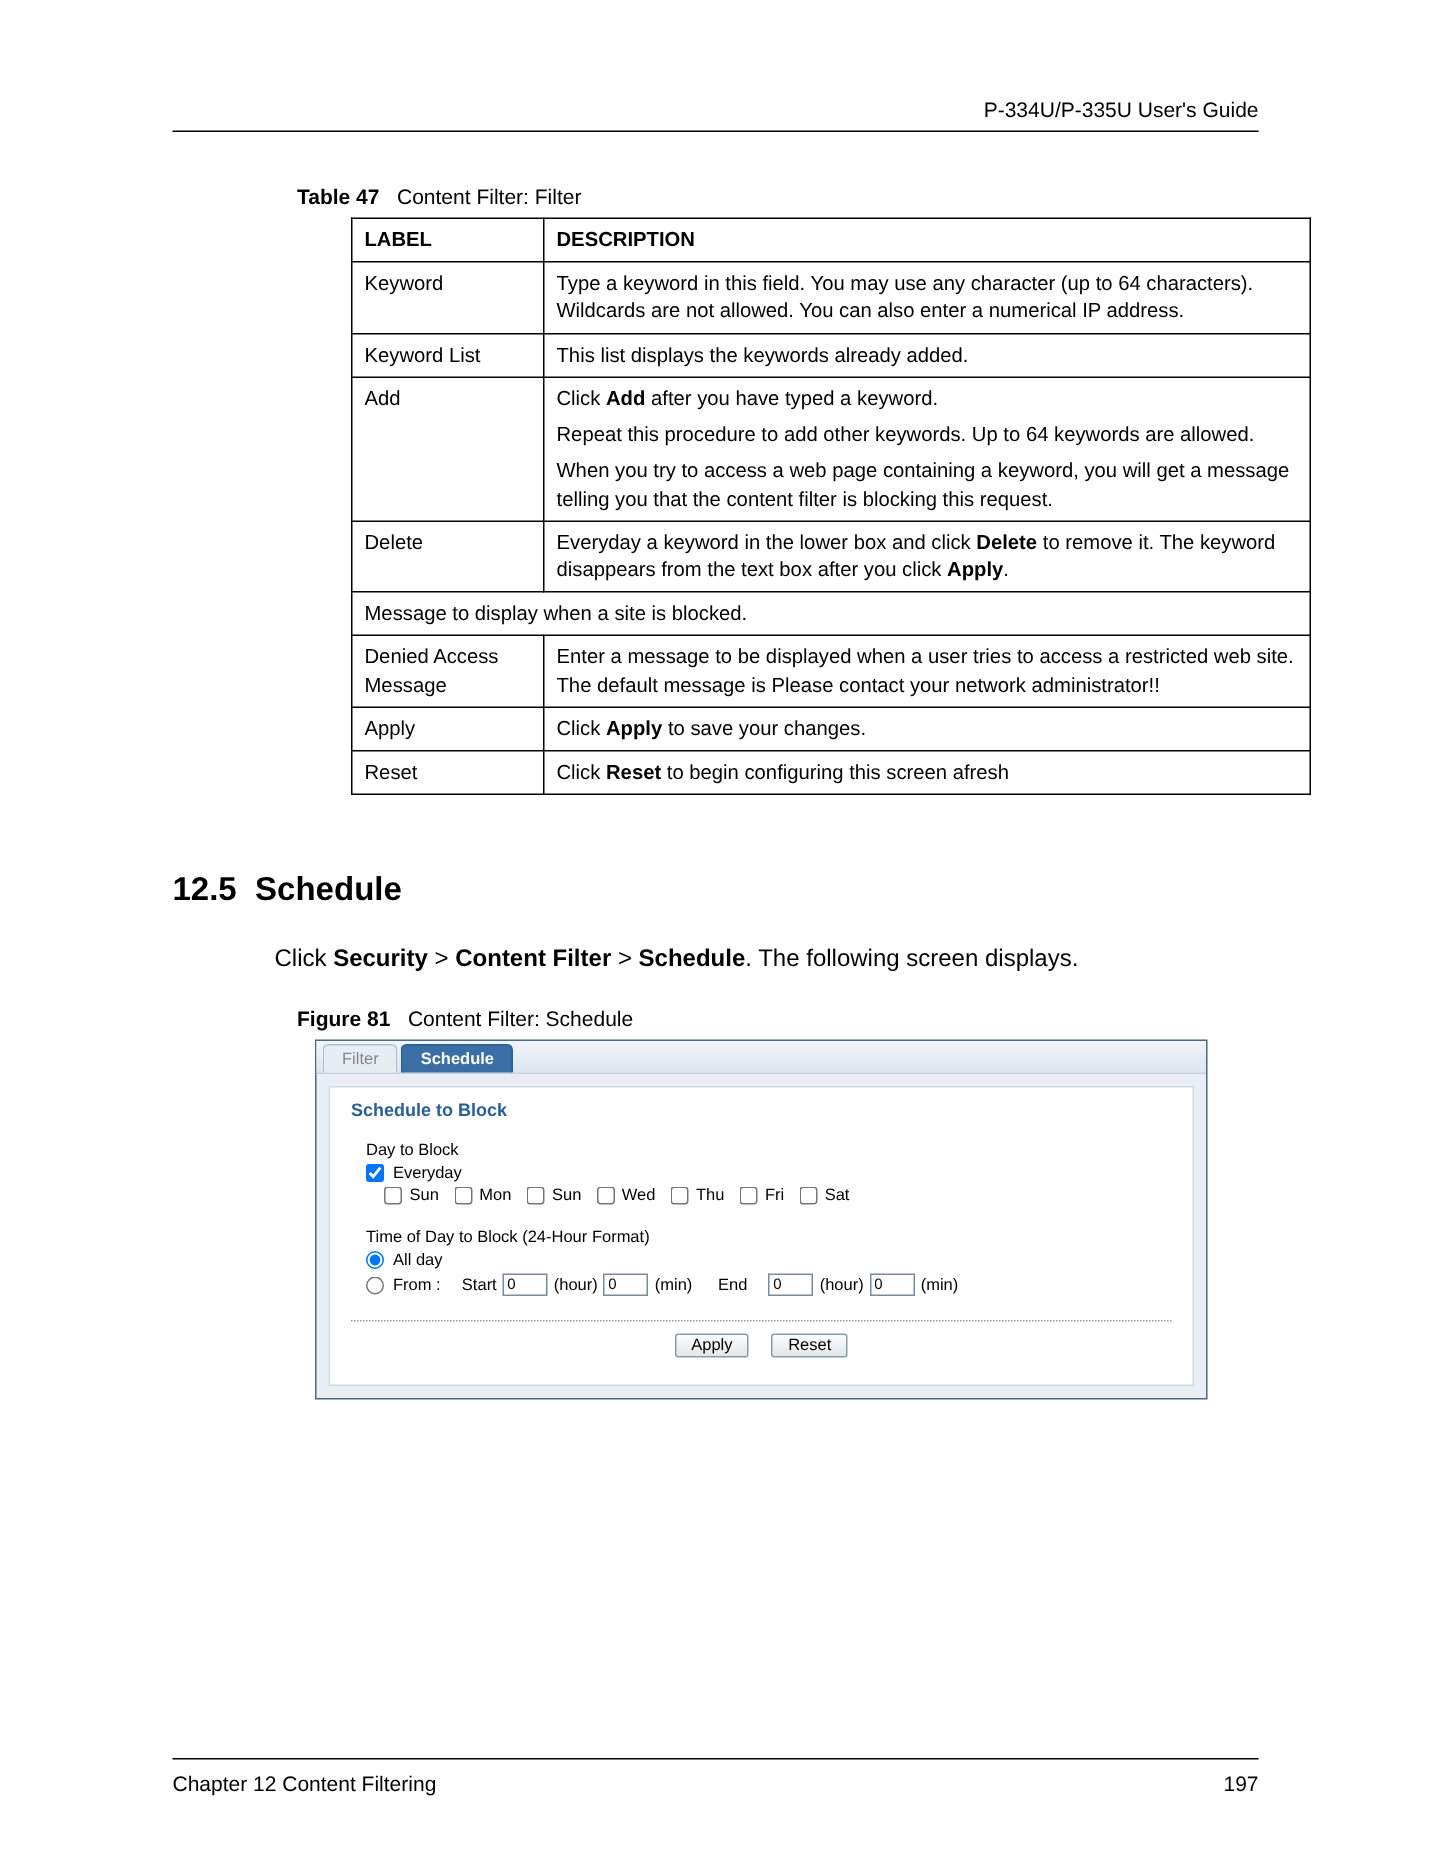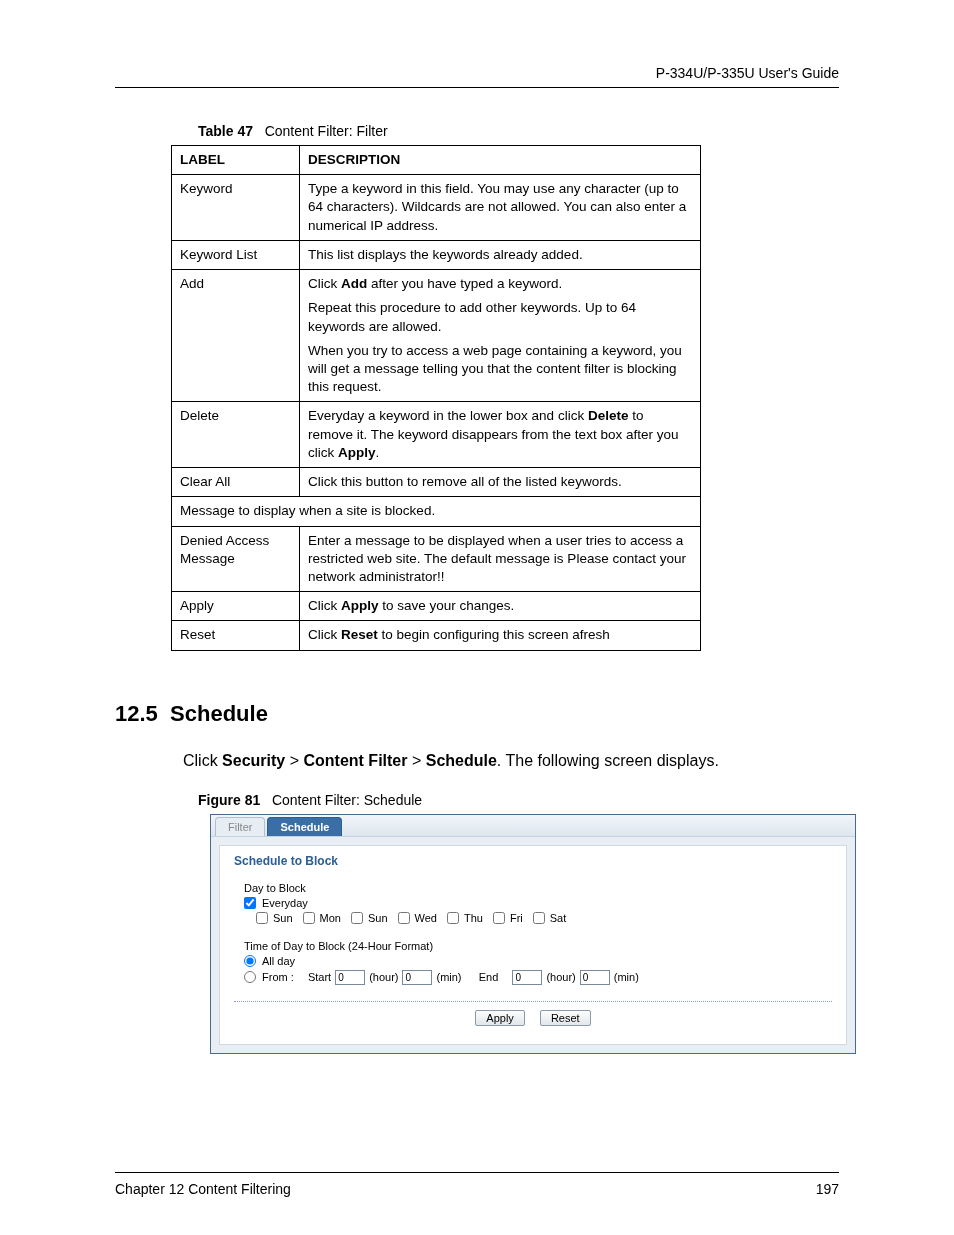--- a/index.html
+++ b/index.html
@@ -24,22 +24,22 @@
     font-size: 14px;
   }
   .table-caption {
     font-size: 14px;
     margin-left: 83px;
     margin-bottom: 6px;
   }
   .table-caption b { font-weight: bold; }
   table.filter {
     border-collapse: collapse;
-    width: 530px;
-    margin-left: 56px;
+    width: 640px;
+    margin-left: 119px;
     font-size: 13.5px;
   }
   table.filter th, table.filter td {
     border: 1px solid #000;
     padding: 5px 8px;
     text-align: left;
     vertical-align: top;
     line-height: 1.35;
   }
   table.filter th {
@@ -64,21 +64,21 @@
   .intro b { font-weight: bold; }
   .figure-caption {
     font-size: 14px;
     margin-left: 83px;
     margin-bottom: 6px;
   }
   .figure-caption b { font-weight: bold; }
 
   
   .screenshot {
-    width: 646px;
+    width: 595px;
     margin-left: 95px;
     border: 1.5px solid #4a6a8a;
     background: #e8eef4;
     font-family: Tahoma, Arial, sans-serif;
     font-size: 11px;
     color: #000;
   }
   .tabs-bar {
     display: flex;
     background: linear-gradient(#f2f5f9, #dde6ef);
@@ -211,24 +211,20 @@
         <p><span>Click </span><b>Add</b><span> after you have typed a keyword.</span></p>
         <p>Repeat this procedure to add other keywords. Up to 64 keywords are allowed.</p>
         <p>When you try to access a web page containing a keyword, you will get a message telling you that the content filter is blocking this request.</p>
       </td>
     </tr>
     <tr>
       <td>Delete</td>
       <td>
         <span>Everyday a keyword in the lower box and click </span><b>Delete</b><span> to remove it. The keyword disappears from the text box after you click </span><b>Apply</b><span>.</span>
       </td>
-    </tr>
-    <tr>
-      <td>Clear All</td>
-      <td>Click this button to remove all of the listed keywords.</td>
     </tr>
     <tr>
       <td colspan="2">Message to display when a site is blocked.</td>
     </tr>
     <tr>
       <td>Denied Access Message</td>
       <td>Enter a message to be displayed when a user tries to access a restricted web site. The default message is Please contact your network administrator!!</td>
     </tr>
     <tr>
       <td>Apply</td>

